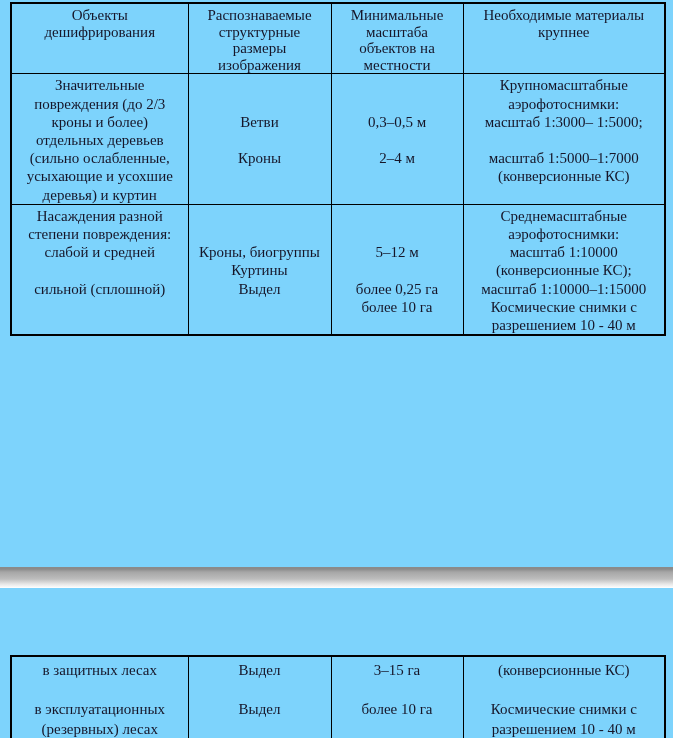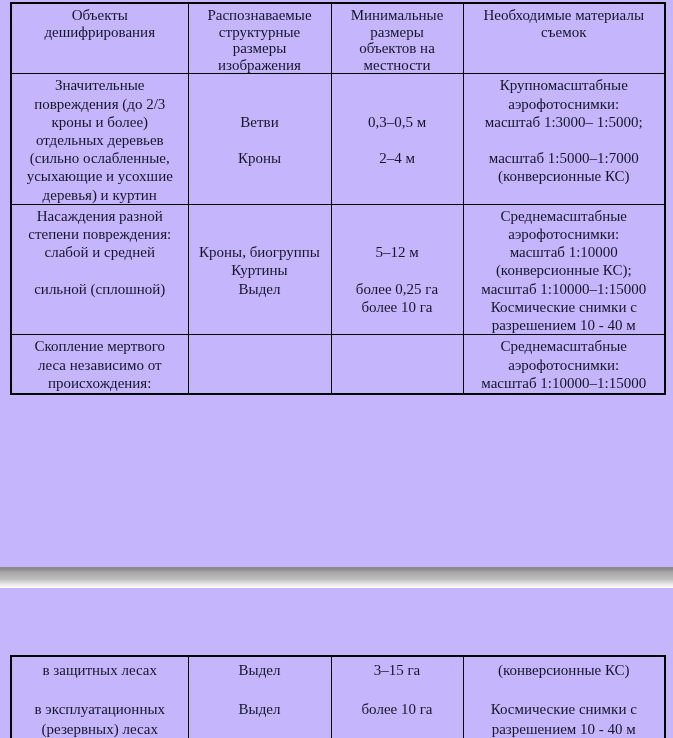--- a/index.html
+++ b/index.html
@@ -4,21 +4,21 @@
 <style>
   * { margin: 0; padding: 0; box-sizing: border-box; }
   html, body { background: #ffffff; }
   body {
     width: 673px; height: 738px;
     font-family: "Liberation Serif", "DejaVu Serif", serif;
     color: #161629;
     position: relative;
     overflow: hidden;
   }
-  .viewport { position: absolute; inset: 0; background: #c4b5fd; }
+  .viewport { position: absolute; inset: 0; background: #7dd3fc; }
 
   table.doc-table {
     position: absolute;
     left: 10px;
     width: 654px;
     border-collapse: collapse;
     table-layout: fixed;
     border: 2px solid #000000;
   }
   table.t1 { top: 2px; }
@@ -84,25 +84,25 @@
     </colgroup>
     <thead>
       <tr class="h-row">
         <th>Объекты
 дешифрирования</th>
         <th>Распознаваемые
 структурные
 размеры
 изображения</th>
         <th>Минимальные
-размеры
+масштаба
 объектов на
 местности</th>
         <th>Необходимые материалы
-съемок</th>
+крупнее</th>
       </tr>
     </thead>
     <tbody>
       <tr class="row-2">
         <td>Значительные
 повреждения (до 2/3
 кроны и более)
 отдельных деревьев
 (сильно ослабленные,
 усыхающие и усохшие
@@ -142,30 +142,20 @@
 более 0,25 га
 более 10 га</td>
         <td>Среднемасштабные
 аэрофотоснимки:
 масштаб 1:10000
 (конверсионные КС);
 масштаб 1:10000–1:15000
 Космические снимки с
 разрешением 10 - 40 м</td>
       </tr>
-      <tr class="row-4">
-        <td>Скопление мертвого
-леса независимо от
-происхождения:</td>
-        <td></td>
-        <td></td>
-        <td>Среднемасштабные
-аэрофотоснимки:
-масштаб 1:10000–1:15000</td>
-      </tr>
     </tbody>
   </table>
 
   <div class="page-number">10</div>
 
   <div class="page-separator"></div>
 
   <table class="doc-table t2">
     <colgroup>
       <col style="width:177px">

